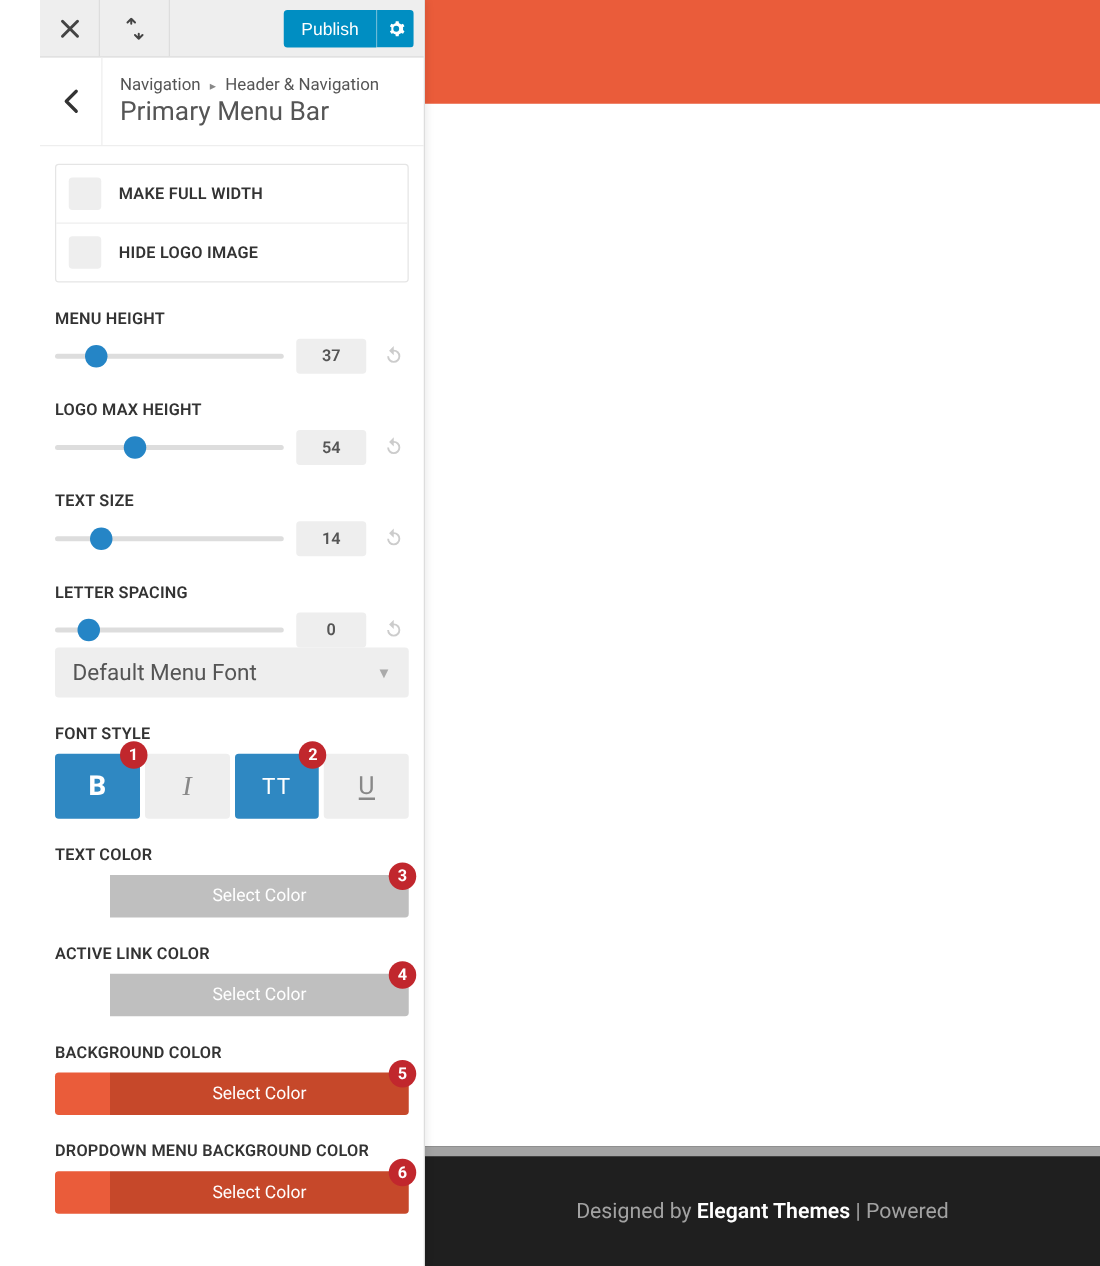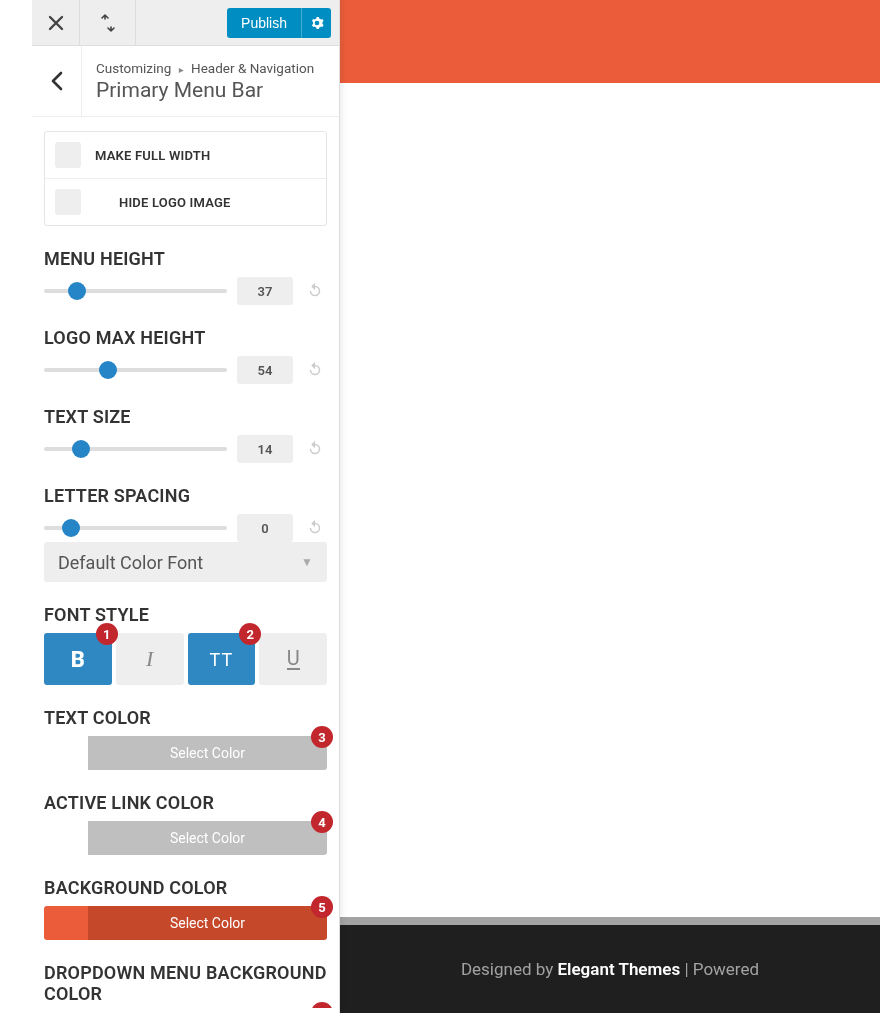--- a/index.html
+++ b/index.html
@@ -24,26 +24,26 @@
   .breadcrumb { font-size: 13.5px; color: #555; }
   .breadcrumb .arrow { margin: 0 4px; color: #888; font-size: 10px; }
   .panel-title { font-size: 21px; font-weight: 400; color: #555; margin-top: 2px; }
 
   
   .controls { padding: 14px 12px 0 12px; height: calc(100% - 46px - 76px); overflow: hidden; }
 
   
   .check-group { border: 1px solid #e5e5e5; border-radius: 3px; }
   .check-row { display: flex; align-items: center; padding: 10px 10px; border-bottom: 1px solid #eee; }
-  .check-row:last-child { border-bottom: none; gap: 24px; }
+  .check-row:last-child { border-bottom: none; }
   .check-row .chk { width: 26px; height: 26px; background: #eee; border-radius: 3px; margin-right: 14px; flex-shrink: 0; }
   .check-row .chk-label { font-size: 13px; font-weight: 600; color: #333; letter-spacing: 0.2px; }
 
   
-  .ctrl-label { font-size: 18px; font-weight: 600; color: #333; margin: 22px 0 8px 0; letter-spacing: 0.2px; text-transform: uppercase; }
+  .ctrl-label { font-size: 13px; font-weight: 600; color: #333; margin: 22px 0 8px 0; letter-spacing: 0.2px; text-transform: uppercase; }
 
   
   .slider-row { display: flex; align-items: center; gap: 10px; }
   .slider-track { flex: 1; height: 4px; background: #ddd; border-radius: 2px; position: relative; }
   .slider-thumb { width: 18px; height: 18px; background: #2585c6; border-radius: 50%; position: absolute; top: 50%; transform: translate(-50%, -50%); }
   .slider-value { width: 56px; height: 28px; background: #eee; border-radius: 3px; display: flex; align-items: center; justify-content: center; font-size: 13px; font-weight: 600; color: #555; }
   .slider-reset { width: 24px; height: 24px; color: #bbb; display: flex; align-items: center; justify-content: center; cursor: pointer; }
 
   
   .select { width: 100%; height: 40px; background: #eee; border: none; border-radius: 3px; padding: 0 14px; font-size: 18px; color: #555; display: flex; align-items: center; justify-content: space-between; cursor: pointer; }
@@ -119,21 +119,21 @@
 
   <div class="panel-header">
     <div class="back-btn">
       <span>
         <svg width="14" height="20" viewBox="0 0 14 20">
             <path d="M11 2 L3 10 L11 18" stroke="#333" stroke-width="2.6" fill="none" stroke-linecap="round" stroke-linejoin="round"></path>
           </svg>
       </span>
     </div>
     <div class="breadcrumb">
-      <span>Customizing</span>
+      <span>Navigation</span>
       <span class="arrow">▸</span>
       <span>Header &amp; Navigation</span>
     </div>
     <div class="panel-title">Primary Menu Bar</div>
   </div>
 
   <div class="controls">
 
     <div class="check-group">
       <div class="check-row">
@@ -200,21 +200,21 @@
       <div class="slider-reset">
         <span>
           <svg width="18" height="18" viewBox="0 0 24 24">
               <path fill="#ccc" d="M12 5V1L7 6l5 5V7a5 5 0 11-5 5H5a7 7 0 107-7z"></path>
             </svg>
         </span>
       </div>
     </div>
 
     <div class="select">
-      <span>Default Color Font</span>
+      <span>Default Menu Font</span>
       <span class="sel-caret">▼</span>
     </div>
 
     <div class="ctrl-label">FONT STYLE</div>
     <div class="style-row">
       <div class="style-btn active">
         <span class="bold">B</span>
         <div class="badge" style="top:-10px; right:-6px;">1</div>
       </div>
       <div class="style-btn">

